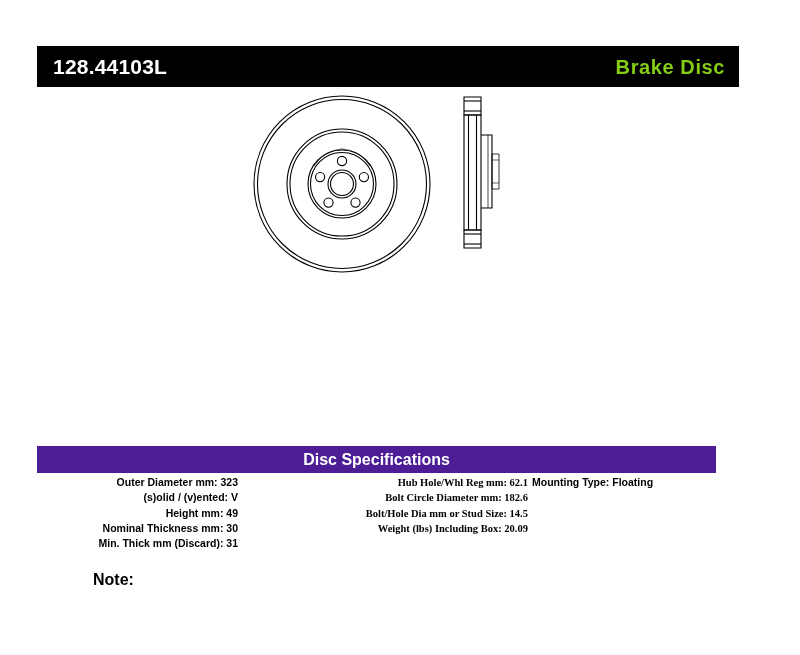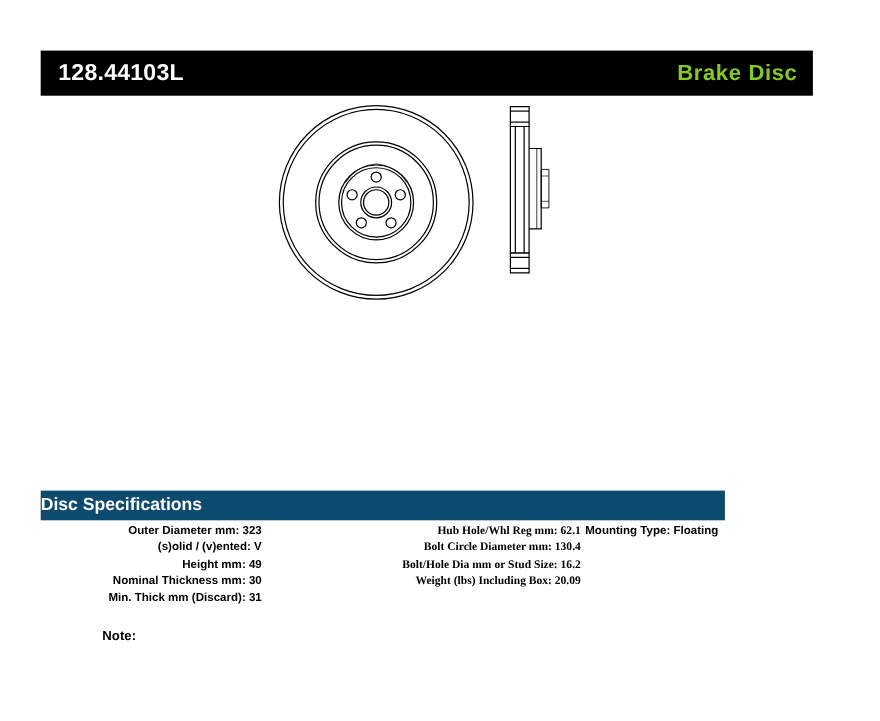--- a/index.html
+++ b/index.html
@@ -53,26 +53,26 @@
     top: 80px;
     width: 320px;
     height: 220px;
   }
 
   
   .spec-header {
     position: absolute;
     left: 37px;
     top: 446px;
-    width: 622px;
+    width: 679px;
     height: 27px;
-    background: #0c4a6e;
+    background: #4c1d95;
     display: flex;
     align-items: center;
-    justify-content: flex-start;
+    justify-content: center;
     box-sizing: border-box;
   }
   .spec-header-title {
     color: #ffffff;
     font-size: 16px;
     font-weight: bold;
     line-height: 1;
   }
 
   
@@ -110,21 +110,21 @@
   .spec-line {
     line-height: 15.3px;
     white-space: nowrap;
   }
 
   
   .note {
     position: absolute;
     left: 93px;
     top: 571px;
-    font-size: 12px;
+    font-size: 16px;
     font-weight: bold;
   }
 </style>
 </head>
 <body>
 
 <div class="header-bar">
   <span class="part-number">128.44103L</span>
   <span class="product-type">Brake Disc</span>
 </div>
@@ -186,22 +186,22 @@
   <div class="spec-cols">
     <div class="col-left">
       <div class="spec-line">Outer Diameter mm: 323</div>
       <div class="spec-line">(s)olid / (v)ented: V</div>
       <div class="spec-line">Height mm: 49</div>
       <div class="spec-line">Nominal Thickness mm: 30</div>
       <div class="spec-line">Min. Thick mm (Discard): 31</div>
     </div>
     <div class="col-mid">
       <div class="spec-line">Hub Hole/Whl Reg mm: 62.1</div>
-      <div class="spec-line">Bolt Circle Diameter mm: 130.4</div>
-      <div class="spec-line">Bolt/Hole Dia mm or Stud Size: 16.2</div>
+      <div class="spec-line">Bolt Circle Diameter mm: 182.6</div>
+      <div class="spec-line">Bolt/Hole Dia mm or Stud Size: 14.5</div>
       <div class="spec-line">Weight (lbs) Including Box: 20.09</div>
     </div>
     <div class="col-right">
       <div class="spec-line">Mounting Type: Floating</div>
     </div>
   </div>
 </div>
 
 <div class="note">
   <span>Note:</span>

